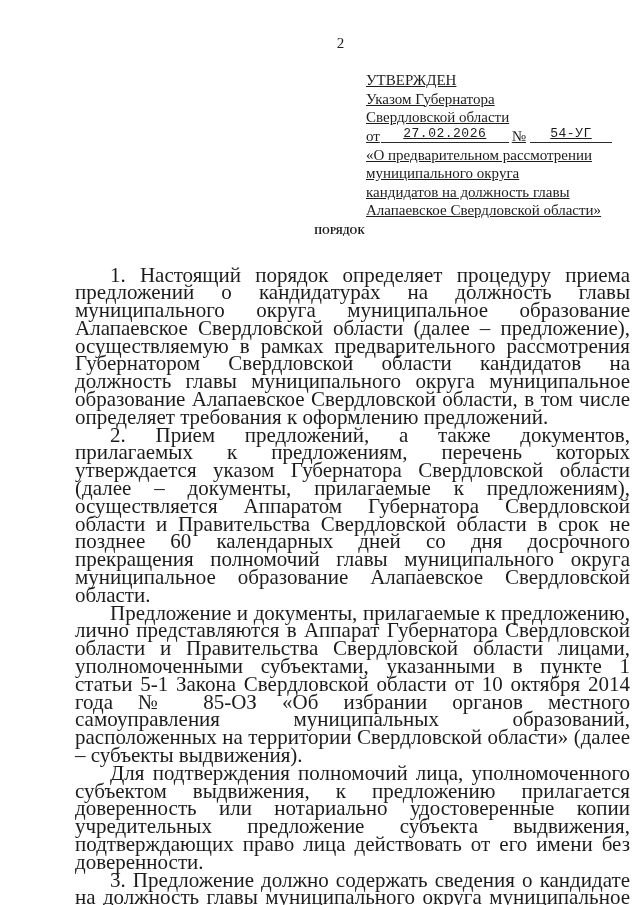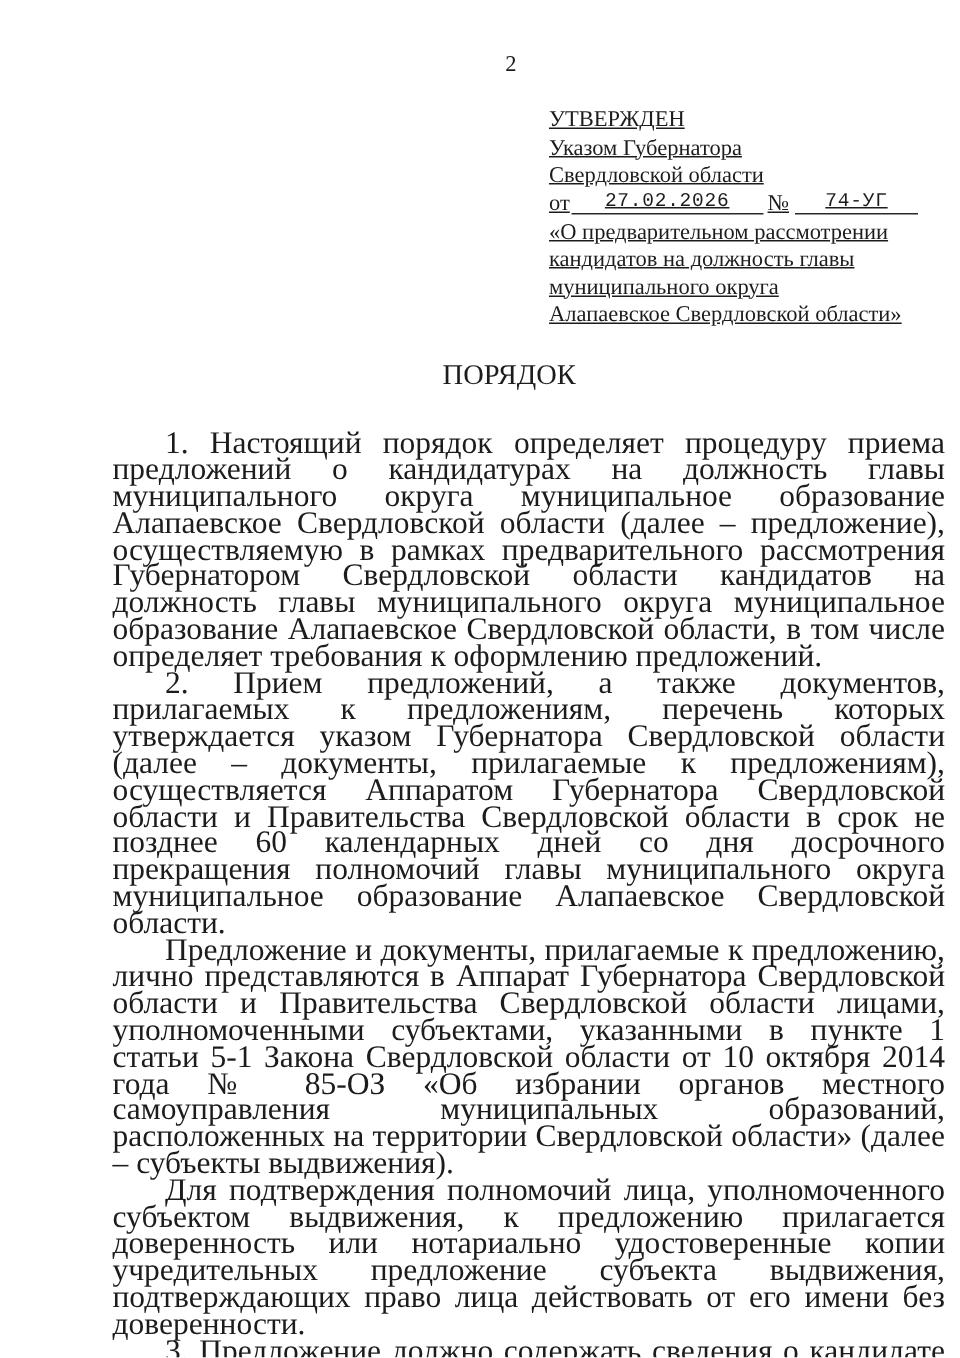--- a/index.html
+++ b/index.html
@@ -57,26 +57,25 @@
     display: block;
     font-family: "Liberation Mono", "DejaVu Sans Mono", monospace;
     font-size: 13px;
     line-height: 13px;
     padding-bottom: 2px;
     letter-spacing: 0.5px;
     white-space: nowrap;
   }
   .no-sign { margin-bottom: 0; }
   .doc-title {
-    margin-top: 20px;
     margin-left: 12px;
     width: 505px;
     text-align: center;
-    font-weight: normal;
-    font-size: 19px;
+    font-weight: bold;
+    font-size: 10px;
     line-height: 21px;
   }
   .doc-body {
     margin-top: 26px;
     font-size: 21px;
     line-height: 17.8px;
     text-align: justify;
   }
   .doc-body p {
     margin: 0;
@@ -96,28 +95,28 @@
       <div class="st-line">Указом Губернатора</div>
       <div class="st-line">Свердловской области</div>
 
       <div class="date-line">
         <span>от</span>
         <span class="u-fill">
           <span class="typed">27.02.2026</span>
         </span>
         <span class="no-sign">№</span>
         <span class="u-fill u-num">
-          <span class="typed">74-УГ</span>
+          <span class="typed">54-УГ</span>
         </span>
       </div>
 
       <div class="approval-quote">
         <div class="st-line">«О предварительном рассмотрении</div>
+        <div class="st-line">муниципального округа</div>
         <div class="st-line">кандидатов на должность главы</div>
-        <div class="st-line">муниципального округа</div>
         <div class="st-line">Алапаевское Свердловской области»</div>
       </div>
     </div>
 
     <div class="doc-title">
       <div>ПОРЯДОК</div>
     </div>
 
     <div class="doc-body">
       <p>1. Настоящий порядок определяет процедуру приема предложений о кандидатурах на должность главы муниципального округа муниципальное образование Алапаевское Свердловской области (далее – предложение), осуществляемую в рамках предварительного рассмотрения Губернатором Свердловской области кандидатов на должность главы муниципального округа муниципальное образование Алапаевское Свердловской области, в том числе определяет требования к оформлению предложений.</p>

